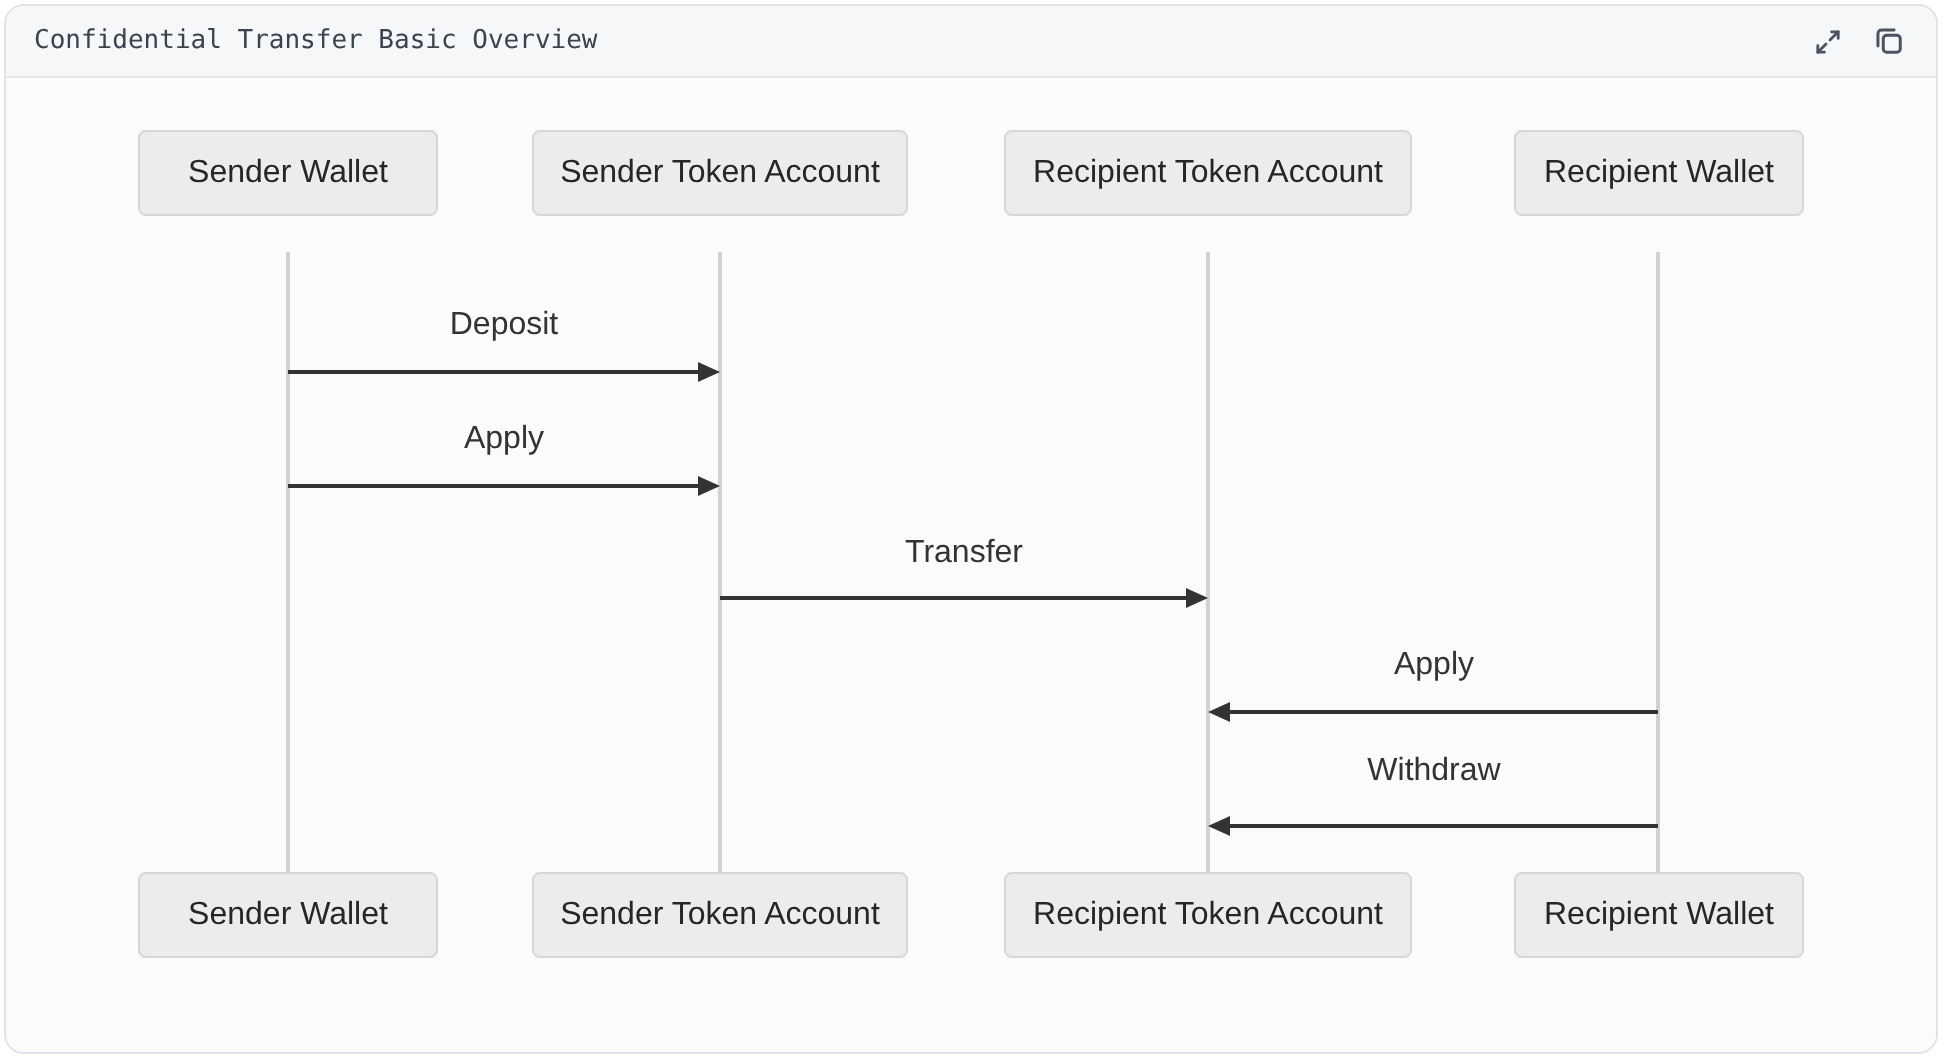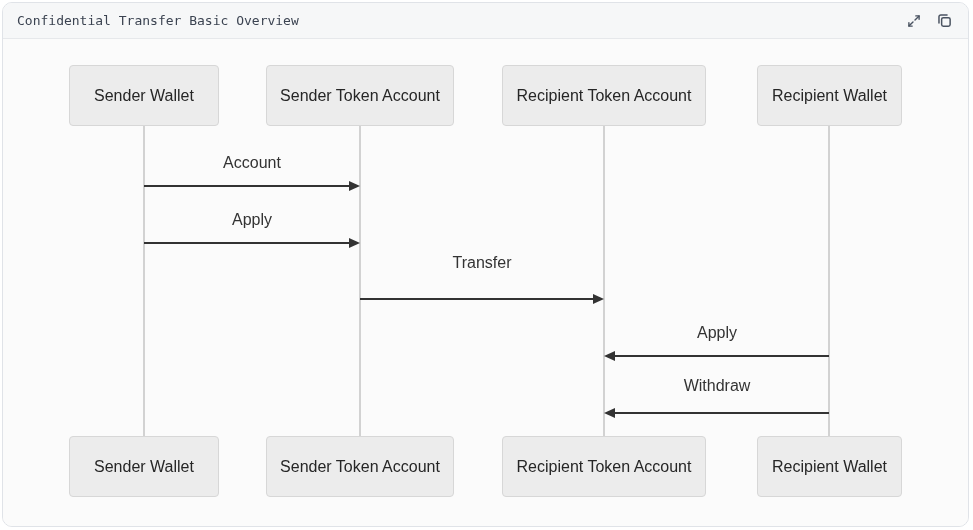--- a/index.html
+++ b/index.html
@@ -51,21 +51,21 @@
   }
   .lifeline {
     position: absolute;
     width: 2px;
     top: 87px;
     height: 310px;
     background: #d2d2d2;
   }
   .actor-box {
     position: absolute;
-    height: 61px;
+    height: 43px;
     background: #ececec;
     border: 1px solid #d7d7d7;
     border-radius: 4px;
     display: flex; align-items: center; justify-content: center;
     font-size: 16px;
     color: #262626;
     white-space: nowrap;
   }
   .msg-label {
     position: absolute;
@@ -162,33 +162,33 @@
     <div class="actor-box" style="left:263px; top:397px; width:188px">
         <span>Sender Token Account</span>
       </div>
     <div class="actor-box" style="left:499px; top:397px; width:204px">
         <span>Recipient Token Account</span>
       </div>
     <div class="actor-box" style="left:754px; top:397px; width:145px">
         <span>Recipient Wallet</span>
       </div>
 
-    <div class="msg-label" style="left:249px; top:110px">Account</div>
+    <div class="msg-label" style="left:249px; top:110px">Deposit</div>
     <div class="msg-arrow dir-right" style="left:141px; top:146px; width:216px">
       <div class="line"></div>
       <div class="head"></div>
     </div>
 
     <div class="msg-label" style="left:249px; top:167px">Apply</div>
     <div class="msg-arrow dir-right" style="left:141px; top:203px; width:216px">
       <div class="line"></div>
       <div class="head"></div>
     </div>
 
-    <div class="msg-label" style="left:479px; top:210px">Transfer</div>
+    <div class="msg-label" style="left:479px; top:224px">Transfer</div>
     <div class="msg-arrow dir-right" style="left:357px; top:259px; width:244px">
       <div class="line"></div>
       <div class="head"></div>
     </div>
 
     <div class="msg-label" style="left:714px; top:280px">Apply</div>
     <div class="msg-arrow dir-left" style="left:601px; top:316px; width:225px">
       <div class="line"></div>
       <div class="head"></div>
     </div>

